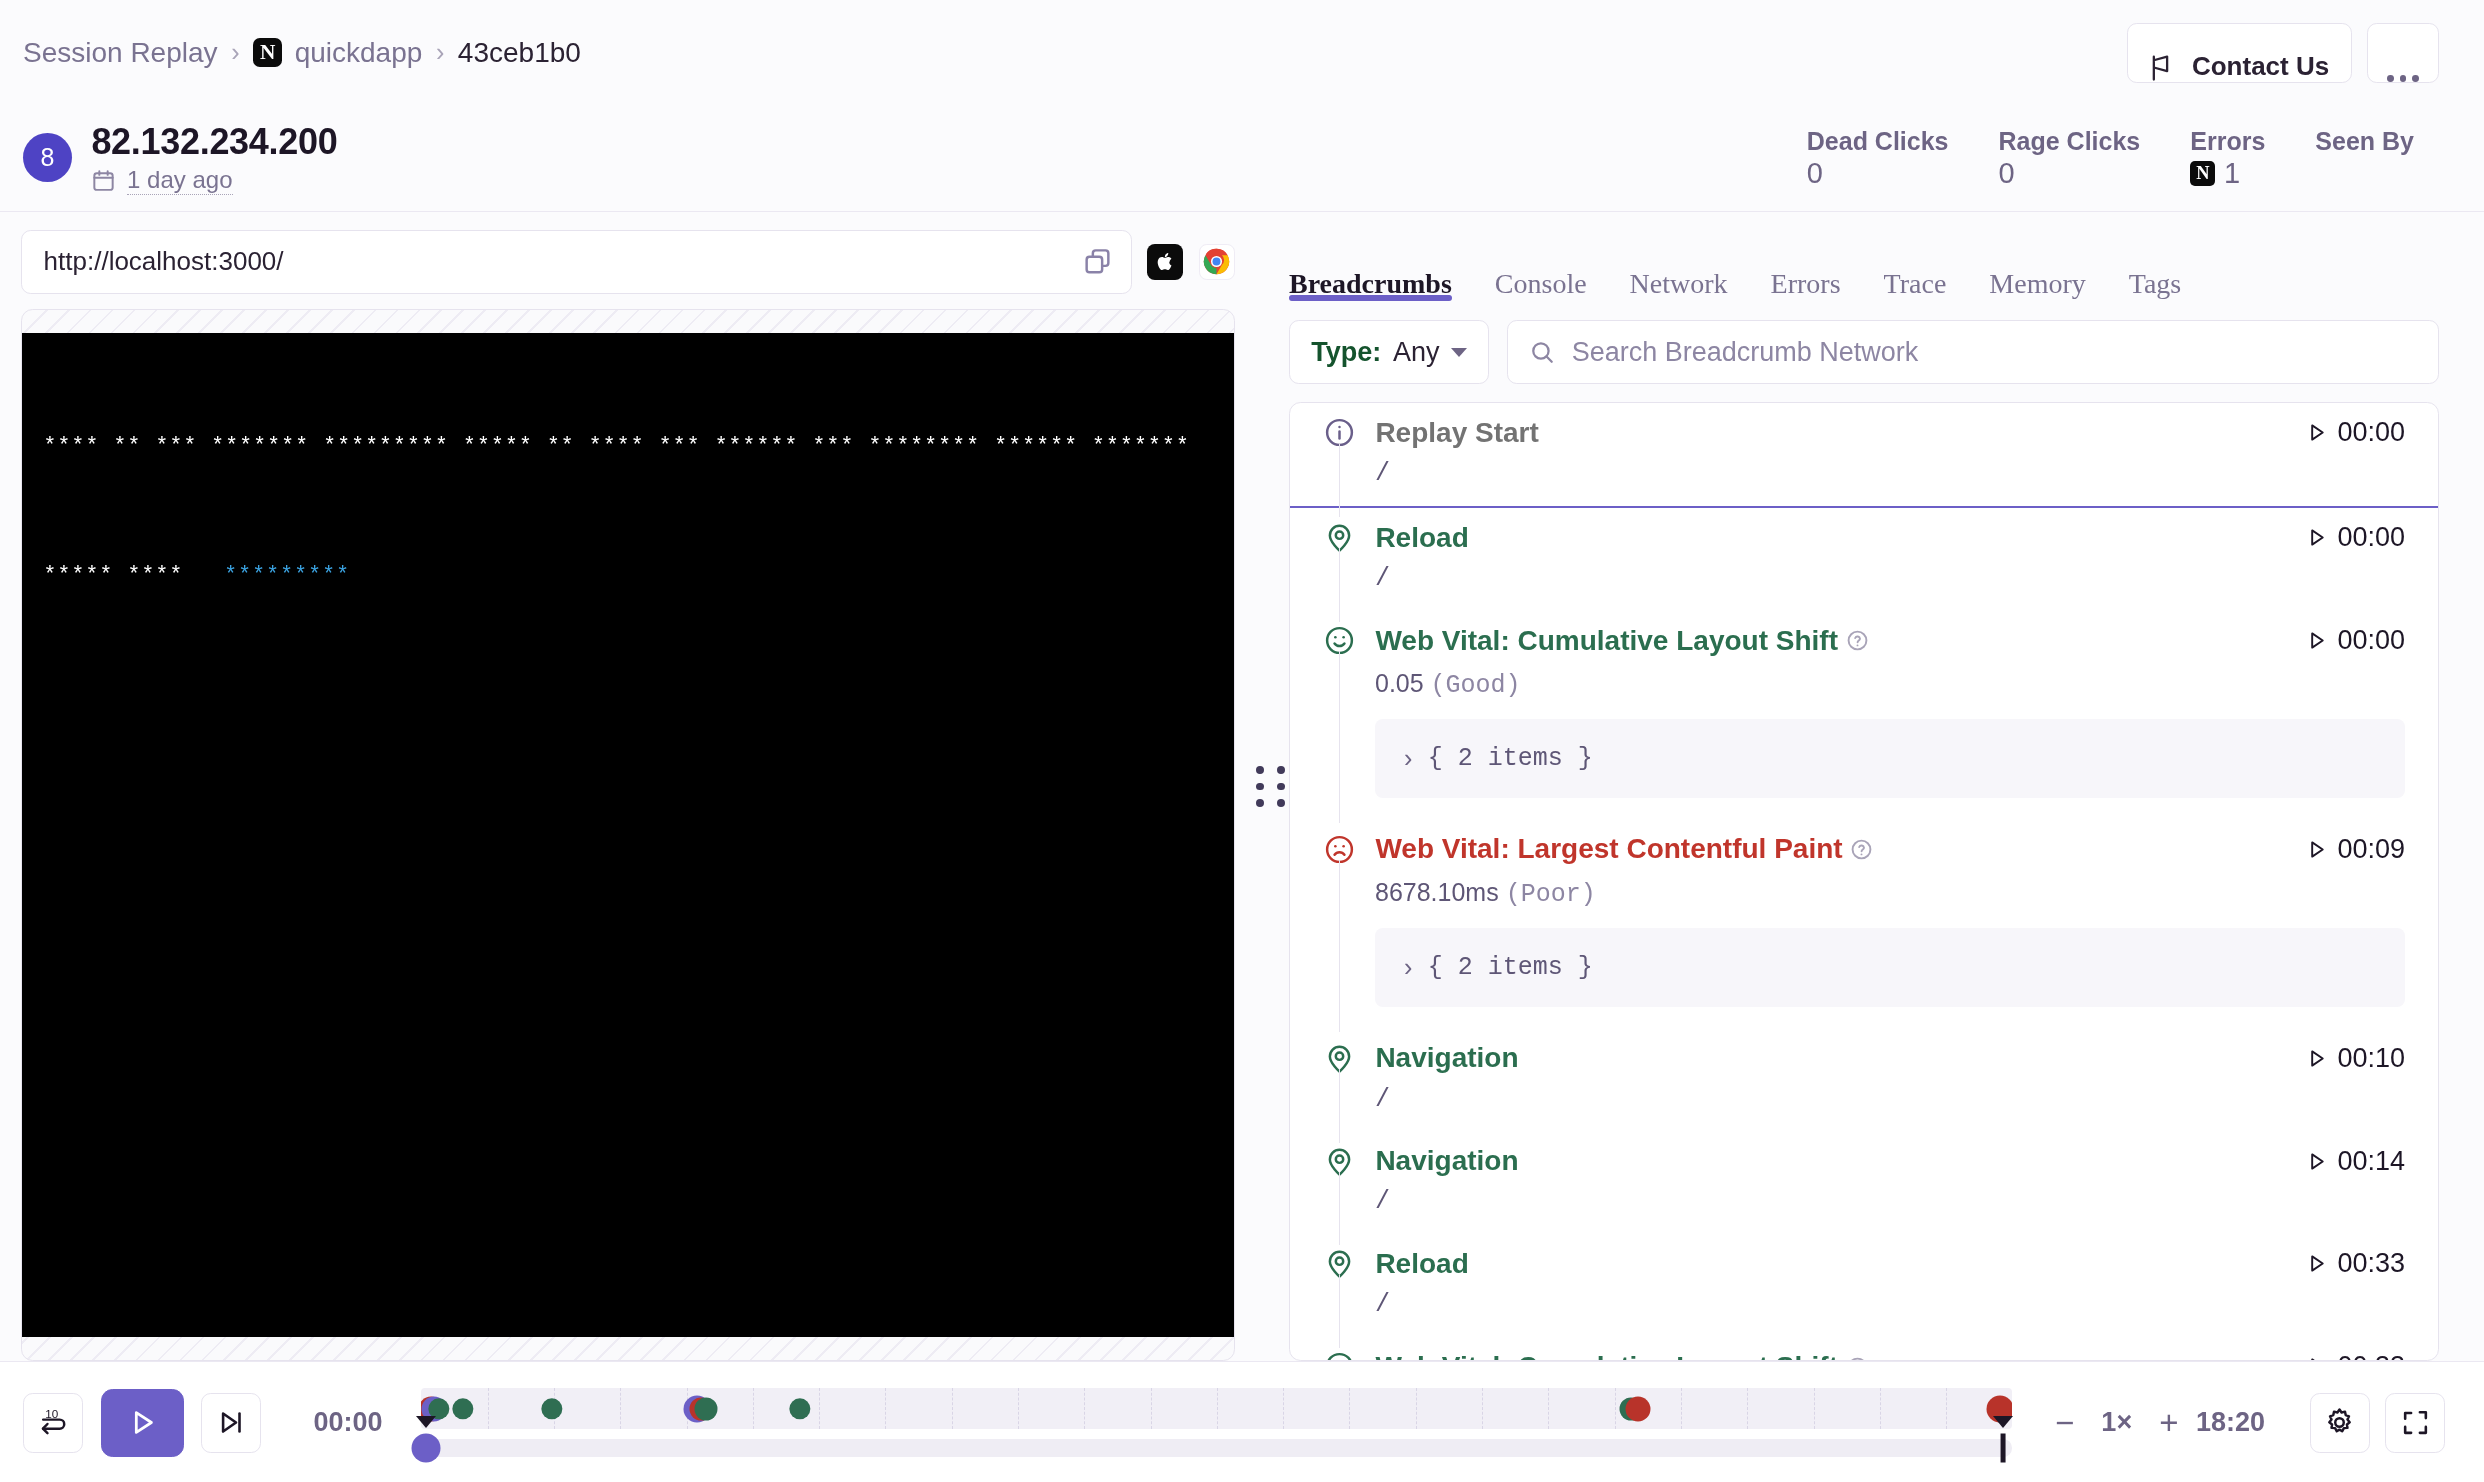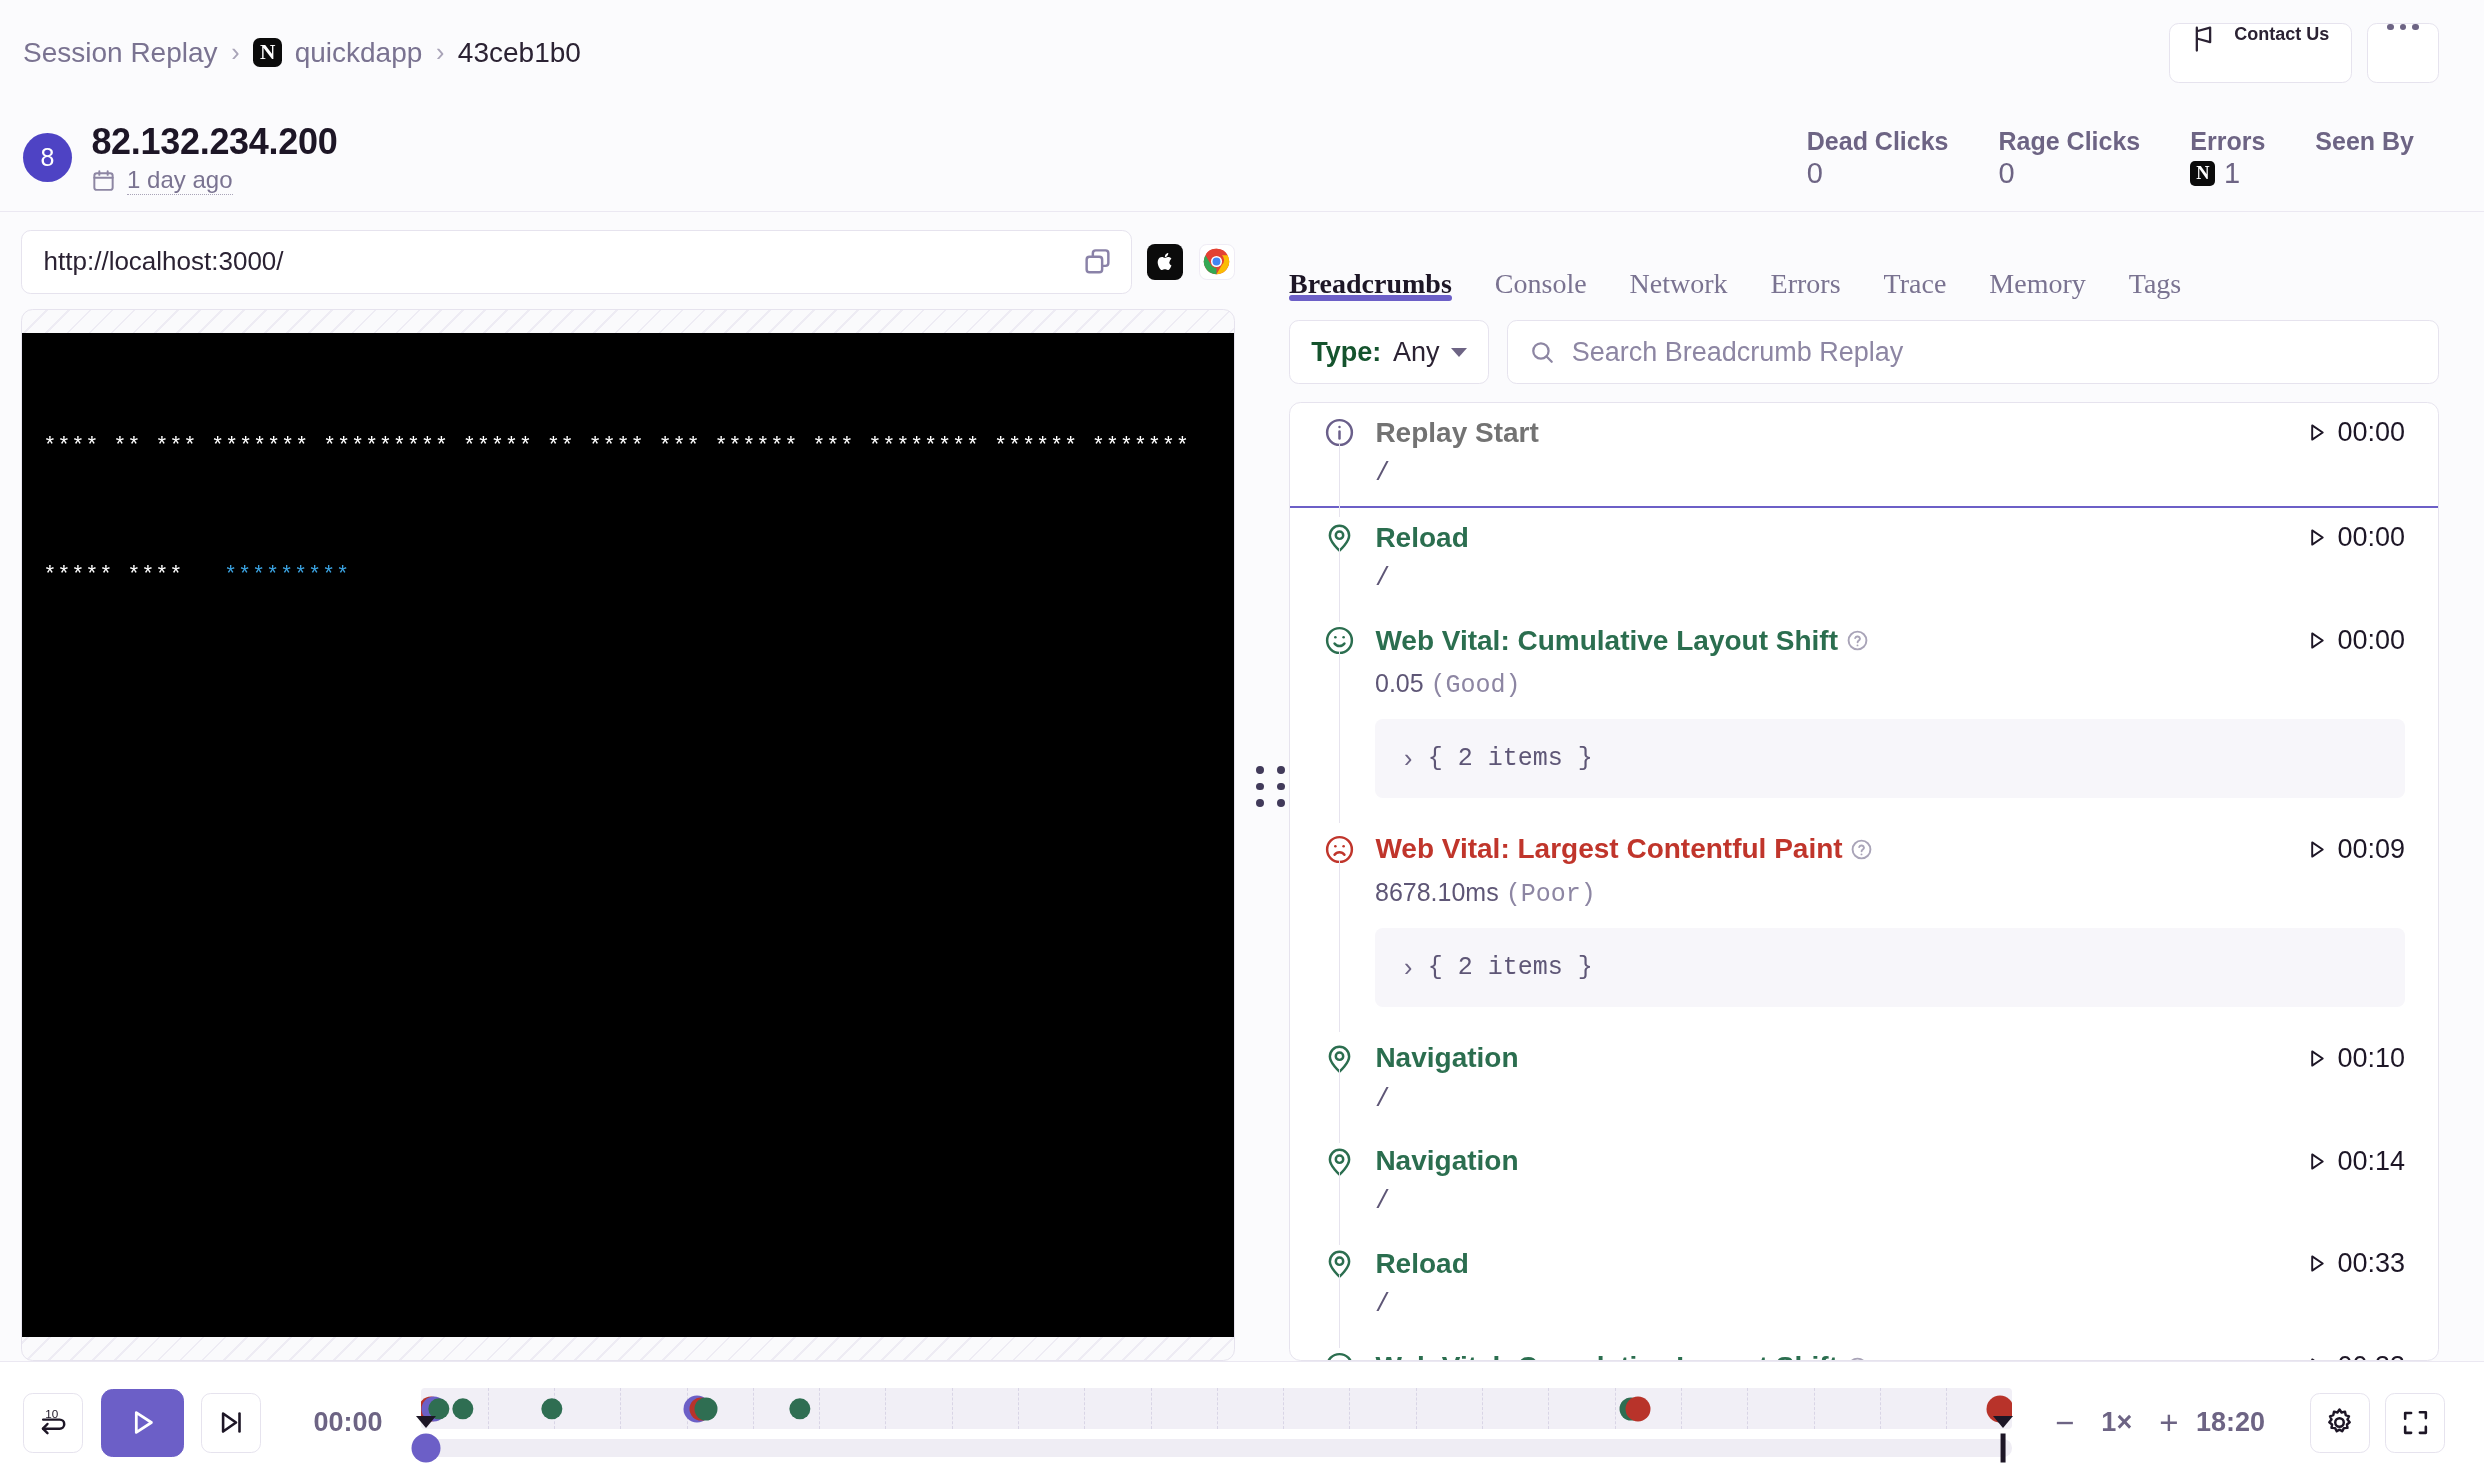--- a/index.html
+++ b/index.html
@@ -26,22 +26,22 @@
   .crumb-proj { display: flex; align-items: center; gap: 12.6px; }
   .nbadge {
     width: 29px; height: 29px; border-radius: 6.8px; background: #0b0b0b;
     color: #fff; font-size: 21.3px; font-weight: 700;
     display: flex; align-items: center; justify-content: center;
     font-family: "Liberation Serif", serif;
   }
   .hdr-top-right { margin-left: auto; display: flex; align-items: center; gap: 15.5px; }
   .btn {
     height: 60px; border: 1px solid #e6e3ee; border-radius: 9.7px; background: #fff;
-    display: flex; align-items: flex-start; gap: 13.6px; padding: 0 21.3px;
-    font-size: 18px; font-weight: 700; color: #2b2233; cursor: pointer;
+    display: flex; align-items: flex-end; gap: 13.6px; padding: 0 21.3px;
+    font-size: 26px; font-weight: 700; color: #2b2233; cursor: pointer;
   }
   .btn-icon { width: 29px; height: 29px; display: block; }
   .btn-dots { width: 72px; justify-content: center; padding: 0; gap: 5.8px; }
   .dot3 { width: 6.8px; height: 6.8px; border-radius: 50%; background: #6d6484; }
 
   .hdr-sub {
     height: 107px; flex: 0 0 107px;
     display: flex; align-items: center; padding: 0 45px 0 23px;
     background: #fbfbfd; border-bottom: 1px solid #ebe8f2;
   }
@@ -322,21 +322,21 @@
         <div class="typebtn">
           <b>Type:</b>
           <span>Any</span>
           <i class="chev"></i>
         </div>
         <div class="searchbox">
           <svg width="27" height="27" viewBox="0 0 24 24" fill="none" stroke="#8d86a3" stroke-width="2" stroke-linecap="round">
             <circle cx="10.6" cy="10.6" r="6.8"></circle>
               <path d="M15.6 15.6l4.6 4.6"></path>
           </svg>
-          <span class="searchph">Search Breadcrumb Replay</span>
+          <span class="searchph">Search Breadcrumb Network</span>
         </div>
       </div>
 
       <div class="crumblist">
         <div class="cl-inner" id="crumb-container">
             <div class="cev selected-after">
     <div class="cev-head">
       <svg class="cev-ico" viewBox="0 0 24 24" fill="none" stroke="#6a5f8a" stroke-width="1.8" stroke-linecap="round" stroke-linejoin="round">
                   <circle cx="12" cy="12" r="9"></circle>
                   <path d="M12 11.2v5.2"></path>

